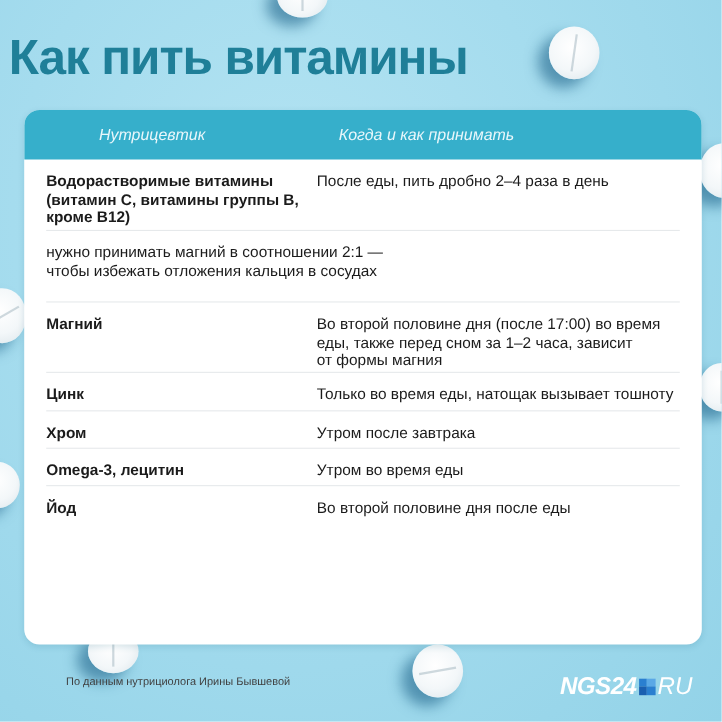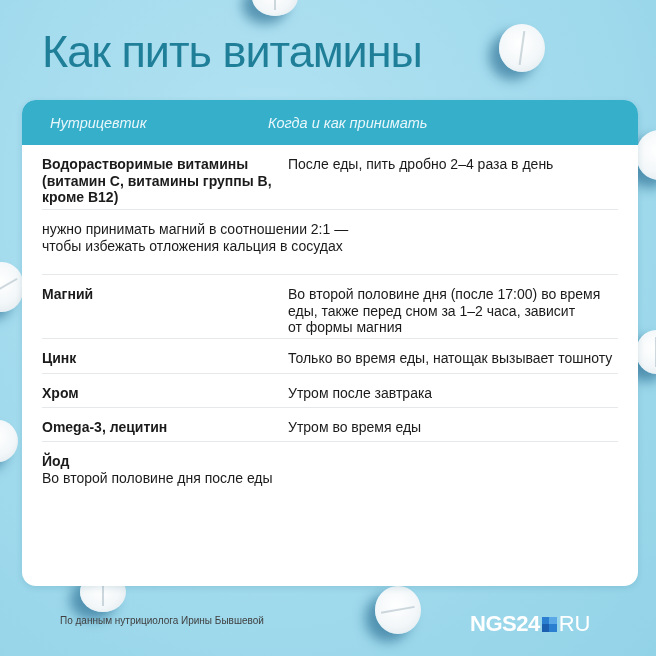--- a/index.html
+++ b/index.html
@@ -18,23 +18,23 @@
   .pill::after {
     content: "";
     position: absolute;
     left: 50%; top: 15%;
     width: 2px; height: 70%;
     background: rgba(160, 180, 190, 0.5);
     transform: translateX(-50%) rotate(var(--rot, 0deg));
   }
   .title {
     position: absolute;
-    left: 42px; top: 26px;
+    left: 8px; top: 26px;
     font-size: 45px;
-    font-weight: normal;
+    font-weight: bold;
     color: #1f7f98;
     letter-spacing: -1px;
   }
   .card {
     position: absolute;
     left: 22px; top: 100px;
     width: 616px; height: 486px;
     background: #ffffff;
     border-radius: 14px;
     overflow: hidden;
@@ -42,21 +42,21 @@
   }
   .card-header {
     height: 45px;
     background: #36afcb;
     display: flex;
     align-items: center;
     color: #e9f7fb;
     font-style: italic;
     font-size: 14.5px;
   }
-  .col1 { width: 246px; padding-left: 28px; }
+  .col1 { width: 246px; padding-left: 28px; margin-left: 40px; }
   .col2 { flex: 1; padding-right: 14px; }
   .rows { padding: 0 20px; }
   .row {
     display: flex;
     border-bottom: 1px solid #e6e9eb;
     padding-top: 11px;
     font-size: 14px;
     line-height: 16.5px;
     color: #1b1b1b;
   }
@@ -65,24 +65,25 @@
   .row .c2 { flex: 1; }
   .footer-note {
     position: absolute;
     left: 32px; top: 615px;
     font-size: 10px;
     color: #404040;
     margin-left: 28px;
   }
   .logo {
     position: absolute;
-    left: 470px; top: 611px;
+    left: 509px; top: 611px;
     display: flex; align-items: center;
     font-size: 22px;
     color: #ffffff;
+    font-style: italic;
   }
   .logo-ngs { font-weight: bold; letter-spacing: -0.5px; }
   .logo-square {
     width: 15px; height: 15px;
     margin: 0 2px 0 2px;
     display: grid;
     grid-template-columns: 1fr 1fr;
     grid-template-rows: 1fr 1fr;
   }
   .logo-square span:nth-child(1) { background: #2a7fd0; }
@@ -154,21 +155,21 @@
         </div>
       </div>
       <div class="row" style="height: 34px;">
         <div class="c1">
           <div>Omega-3, лецитин</div>
         </div>
         <div class="c2">
           <div>Утром во время еды</div>
         </div>
       </div>
-      <div class="row" style="height: 43px; flex-direction: column;">
+      <div class="row" style="height: 43px;">
         <div class="c1">
           <div>Йод</div>
         </div>
         <div class="c2">
           <div>Во второй половине дня после еды</div>
         </div>
       </div>
     </div>
 </div>
 

